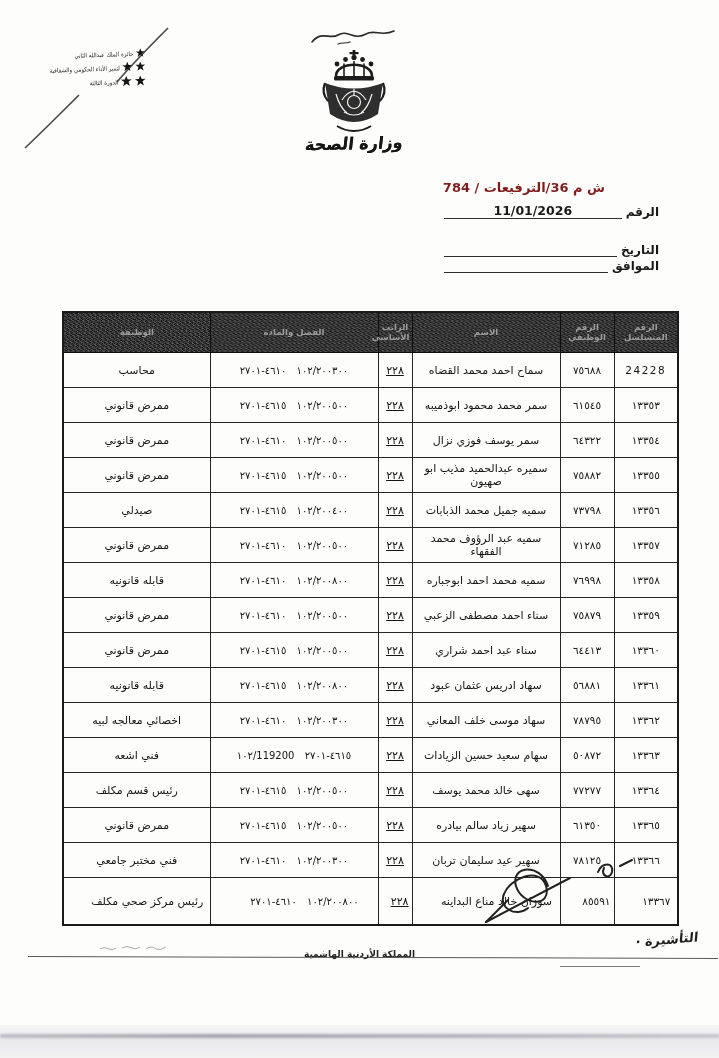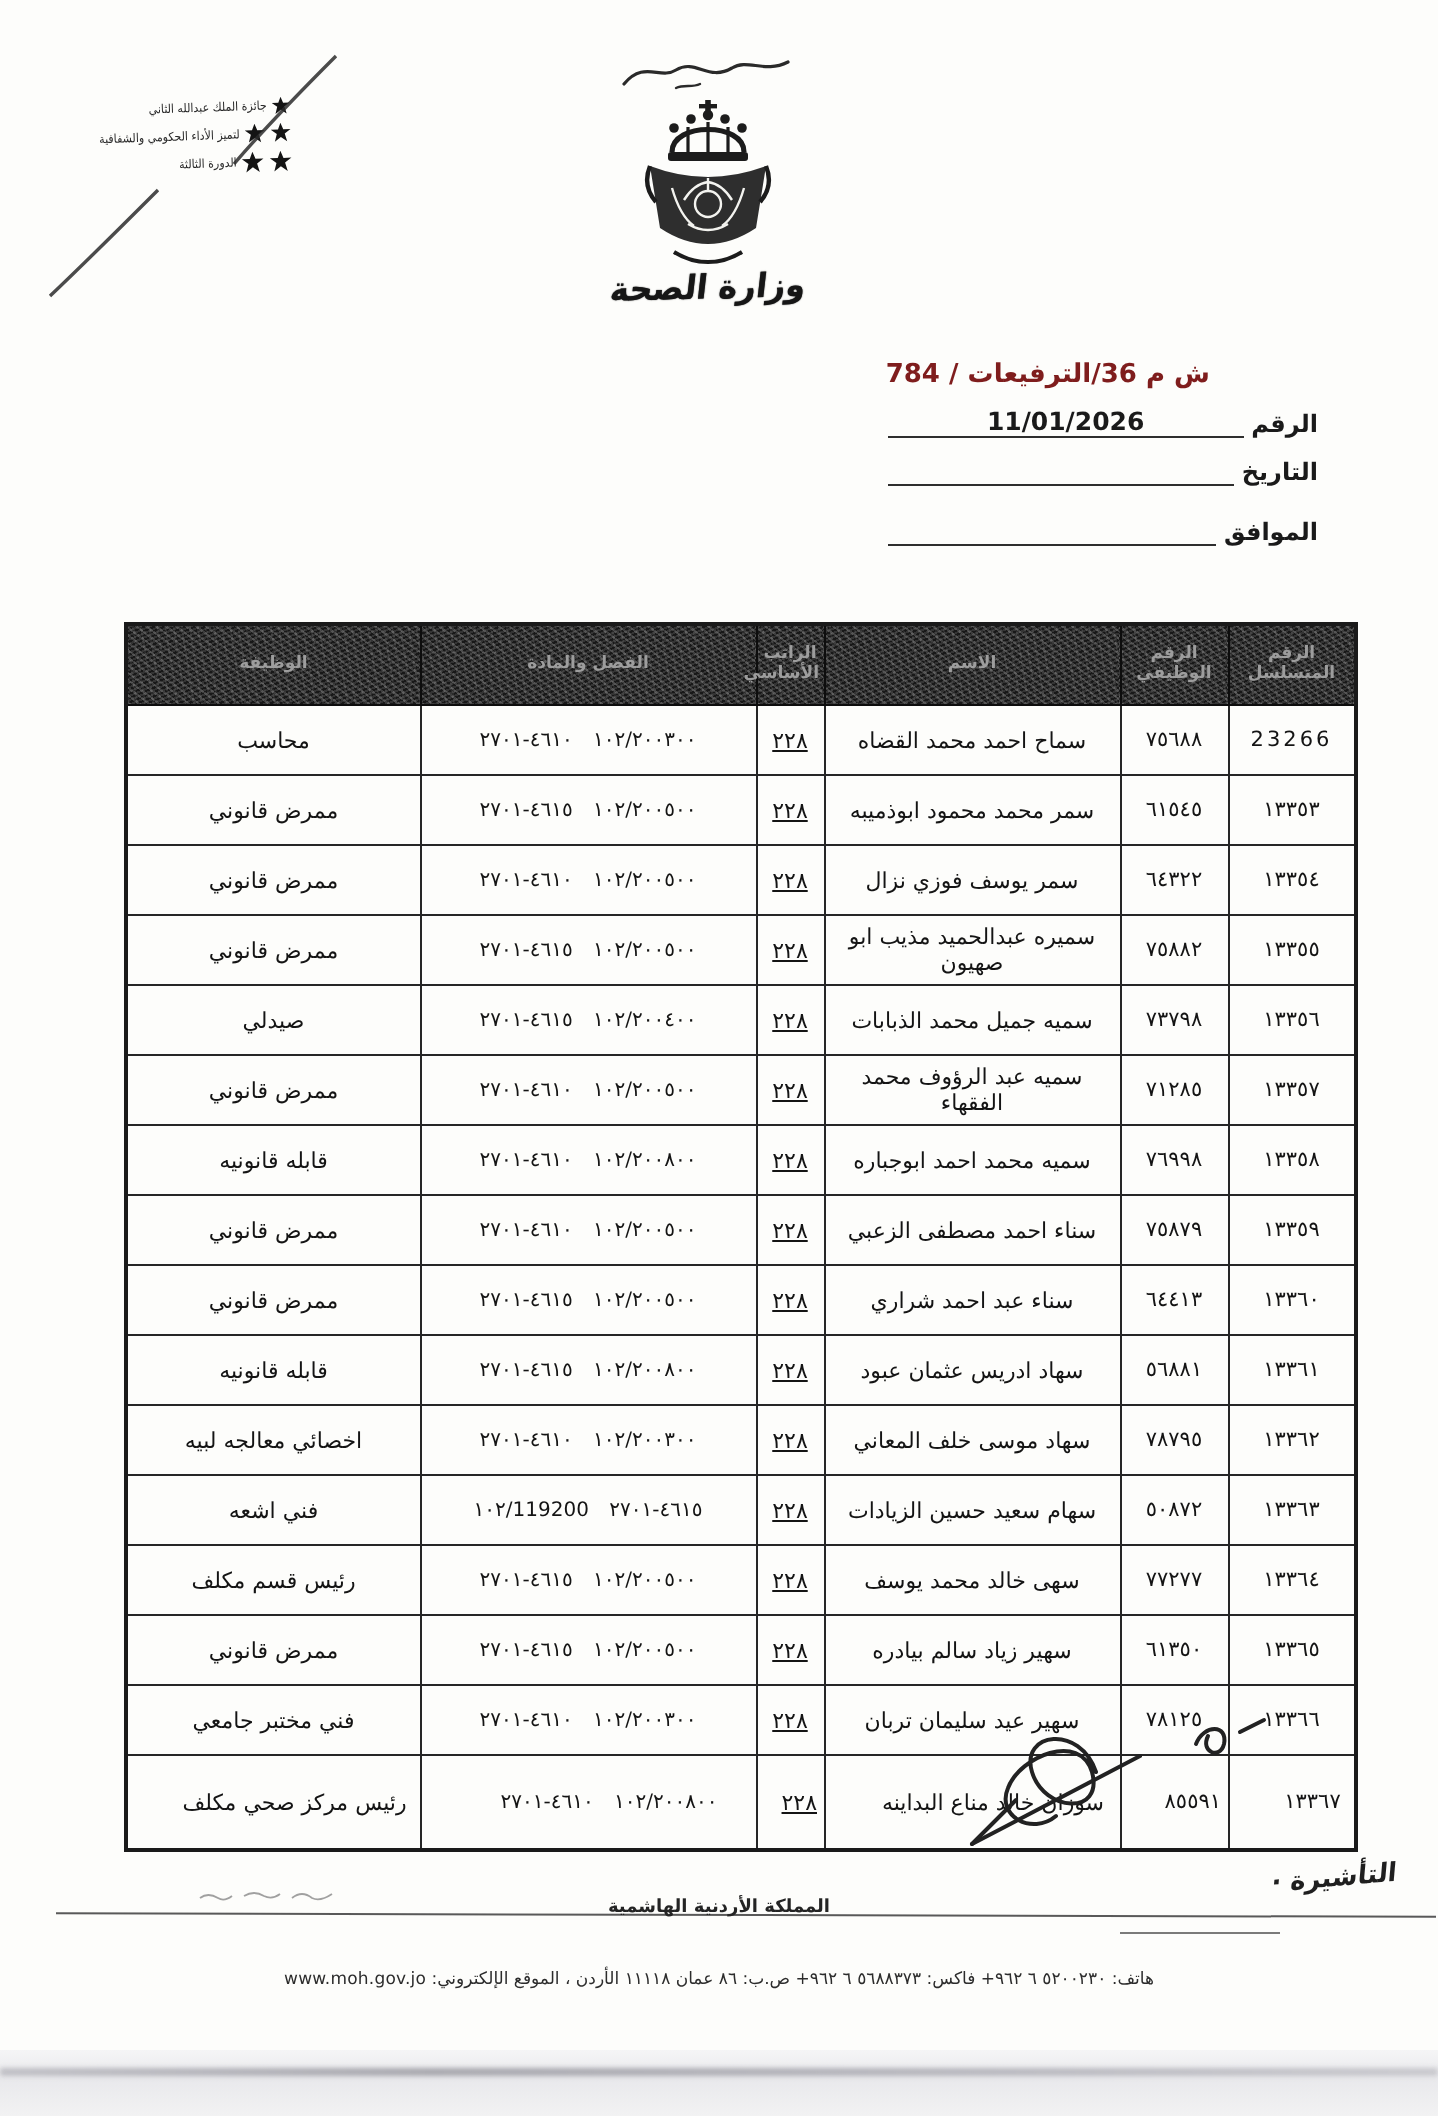--- a/index.html
+++ b/index.html
@@ -166,21 +166,21 @@
     <path d="M168,28 C152,44 134,62 117,82" fill="none" stroke="#2c2c2c" stroke-width="1.7" opacity=".85"></path>
     <path d="M79,95 C62,112 44,130 25,148" fill="none" stroke="#2c2c2c" stroke-width="1.7" opacity=".85"></path>
   </svg>
 
   <div class="ref-line">ش م 36/الترفيعات / 784</div>
 
   <div class="field-row" style="top:203px">
     <span class="lbl">الرقم</span>
     <span class="line">11/01/2026</span>
   </div>
-  <div class="field-row" style="top:228px">
+  <div class="field-row" style="top:242px">
     <span class="lbl">التاريخ</span>
     <span class="line"></span>
   </div>
   <div class="field-row" style="top:258px">
     <span class="lbl">الموافق</span>
     <span class="line"></span>
   </div>
 
   <table class="roster">
     <colgroup>
@@ -196,21 +196,21 @@
         <th>الرقم المتسلسل</th>
         <th>الرقم الوظيفي</th>
         <th>الاسم</th>
         <th>الراتب الأساسي</th>
         <th>الفصل والمادة</th>
         <th>الوظيفة</th>
       </tr>
     </thead>
     <tbody>
         <tr>
-      <td class="c-serial">23266</td>
+      <td class="c-serial">24228</td>
       <td class="c-emp">٧٥٦٨٨</td>
       <td class="c-name">سماح احمد محمد القضاه</td>
       <td class="c-salary">٢٢٨</td>
       <td class="c-codes">١٠٢/٢٠٠٣٠٠ ٤٦١٠-٢٧٠١</td>
       <td class="c-job">محاسب</td>
     </tr>
         <tr>
       <td class="c-serial">١٣٣٥٣</td>
       <td class="c-emp">٦١٥٤٥</td>
       <td class="c-name">سمر محمد محمود ابوذميبه</td>
@@ -350,19 +350,18 @@
       <path d="M2,7 q4,-3 9,0 q3,2 7,-1"></path>
       <path d="M24,6 q5,-3 10,0 q4,2 8,-1"></path>
       <path d="M48,7 q5,-4 10,0 q4,2 10,-2"></path>
     </g>
   </svg>
 
   <div class="rule-line"></div>
   <div class="rule-line-2"></div>
 
   <div class="footer-kingdom">المملكة الأردنية الهاشمية</div>
-  <div class="footer-contact">هاتف: ٥٢٠٠٢٣٠ ٦ ٩٦٢+ فاكس: ٥٦٨٨٣٧٣ ٦ ٩٦٢+ ص.ب: ٨٦ عمان ١١١١٨ الأردن ، الموقع الإلكتروني: www.moh.gov.jo</div>
 
   <div class="scan-band">
     <div class="smudge"></div>
   </div>
 
 </div>
 
 </body></html>

